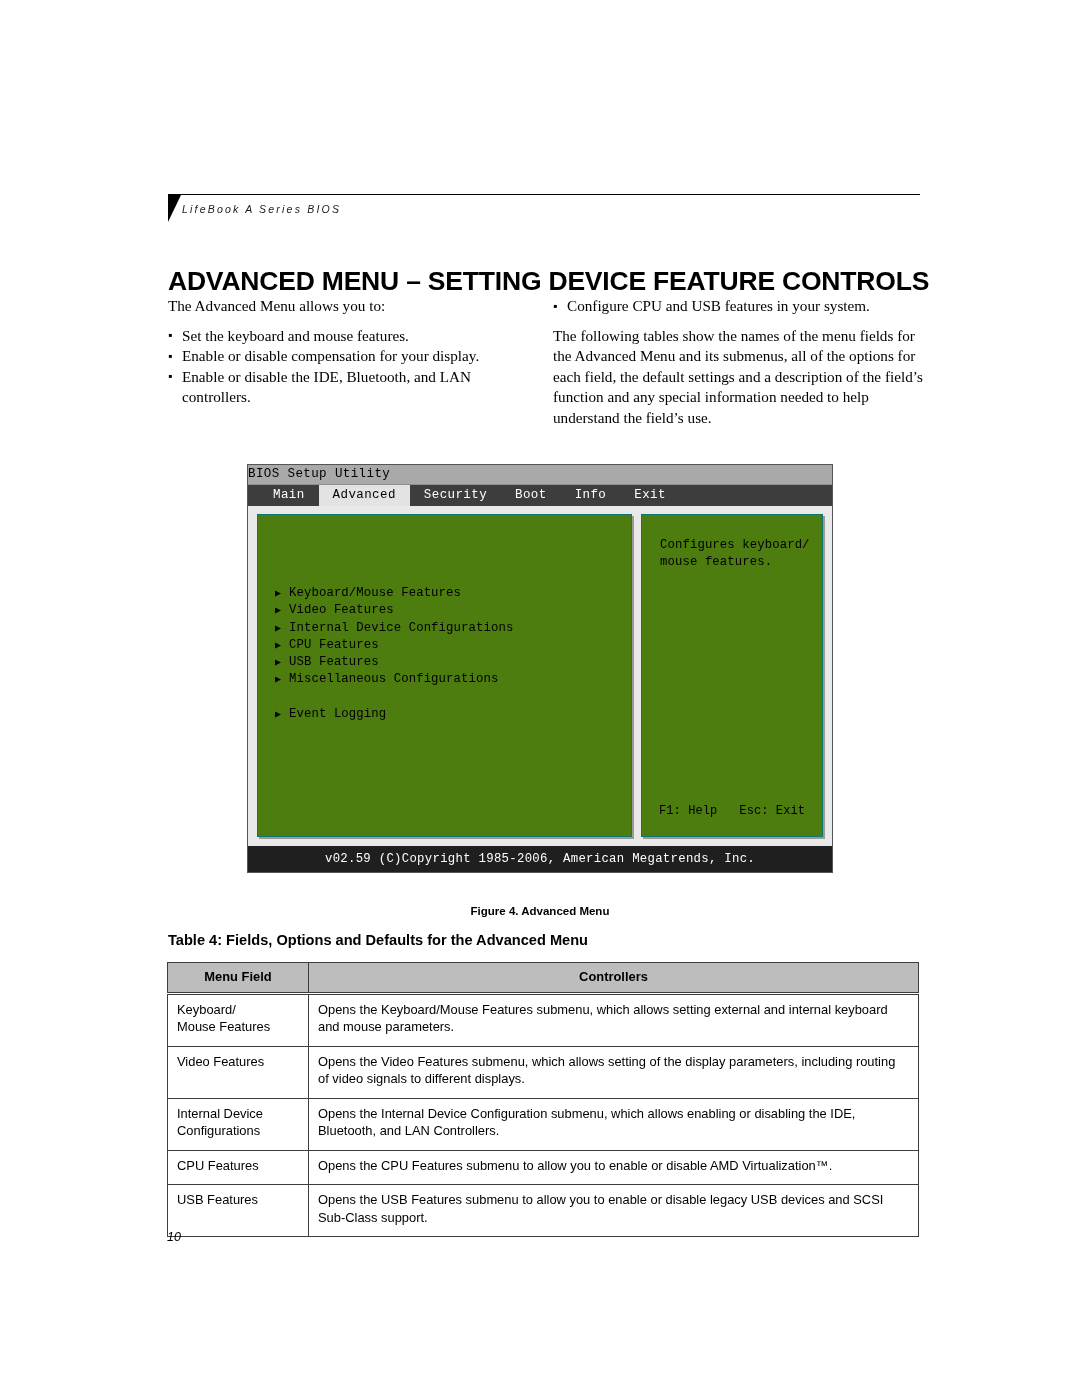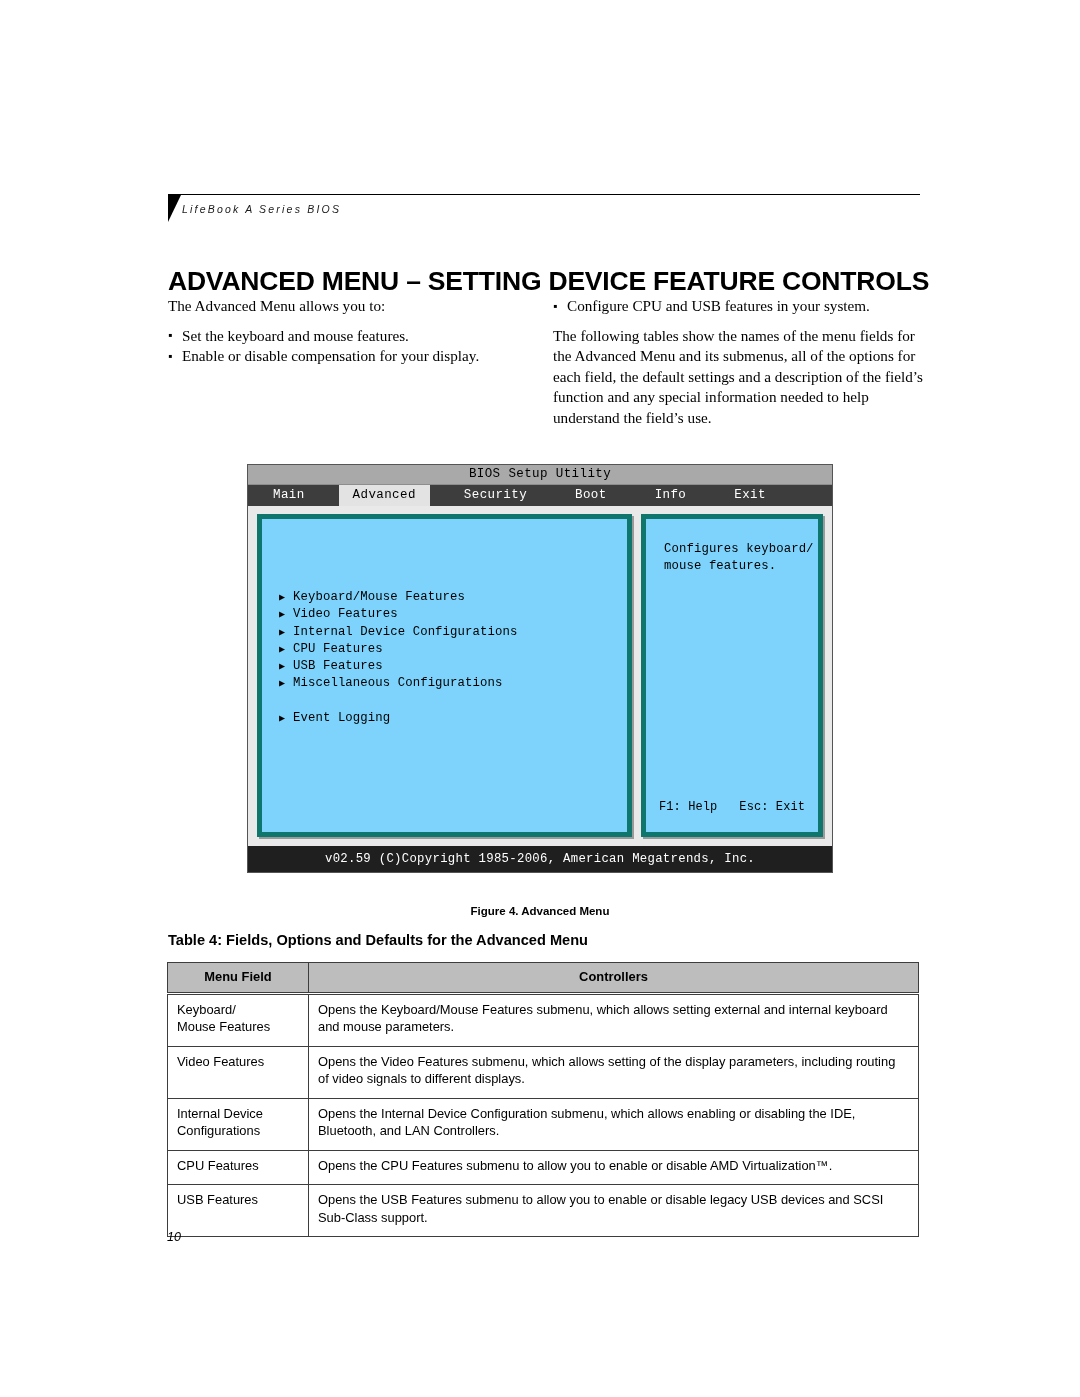--- a/index.html
+++ b/index.html
@@ -118,32 +118,30 @@
     border: 1px solid #555;
     box-sizing: border-box;
     font-family: "Liberation Mono", monospace;
   }
   .bios-titlebar {
     height: 19px;
     background: #a9a9a9;
     color: #000;
     font-size: 12.5px;
     line-height: 19px;
-    text-align: center;
     letter-spacing: 0.4px;
     border-bottom: 1px solid #8d8d8d;
   }
   .bios-tabs {
     height: 21px;
     background: #3d3d3d;
     display: flex;
     align-items: stretch;
     padding-left: 11px;
     box-sizing: border-box;
-    gap: 20px;
   }
   .bios-tab {
     color: #ffffff;
     font-size: 12.5px;
     line-height: 21px;
     padding: 0 14px;
     letter-spacing: 0.4px;
     white-space: nowrap;
   }
   .bios-tab.active {
@@ -153,22 +151,22 @@
   .bios-body {
     position: relative;
     background: #e9e9e9;
     height: 340px;
     padding: 8px 9px 9px 9px;
     box-sizing: border-box;
     display: flex;
     gap: 9px;
   }
   .bios-pane {
-    border: 5px solid #0f766e;
-    background: #7dd3fc;
+    border: 1px solid #0f766e;
+    background: #4d7c0f;
     box-shadow: 2px 2px 0 0 #9a9a9a;
     box-sizing: border-box;
     position: relative;
     padding-left: 40px;
   }
   .bios-pane-left  { width: 375px; }
   .bios-pane-right { flex: 1; }
 
   .menu-list {
     position: absolute;
@@ -297,20 +295,21 @@
     <div class="header-text">LifeBook A Series BIOS</div>
   </div>
 
   <h1 class="page-title">ADVANCED MENU – SETTING DEVICE FEATURE CONTROLS</h1>
 
   <div class="col col-left">
     <p class="para">The Advanced Menu allows you to:</p>
     <ul class="bullets">
       <li>Set the keyboard and mouse features.</li>
       <li>Enable or disable compensation for your display.</li>
+      <li>Enable or disable the IDE, Bluetooth, and LAN controllers.</li>
     </ul>
   </div>
 
   <div class="col col-right">
     <ul class="bullets">
       <li>Configure CPU and USB features in your system.</li>
     </ul>
     <div class="spacer-8"></div>
     <p class="para tight">The following tables show the names of the menu fields for the Advanced Menu and its submenus, all of the options for each field, the default settings and a description of the field’s function and any special information needed to help understand the field’s use.</p>
   </div>

